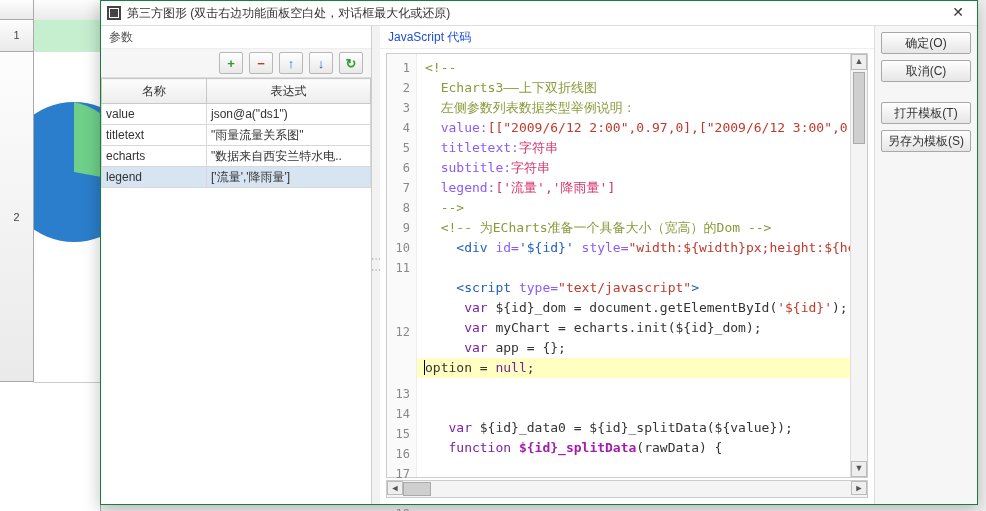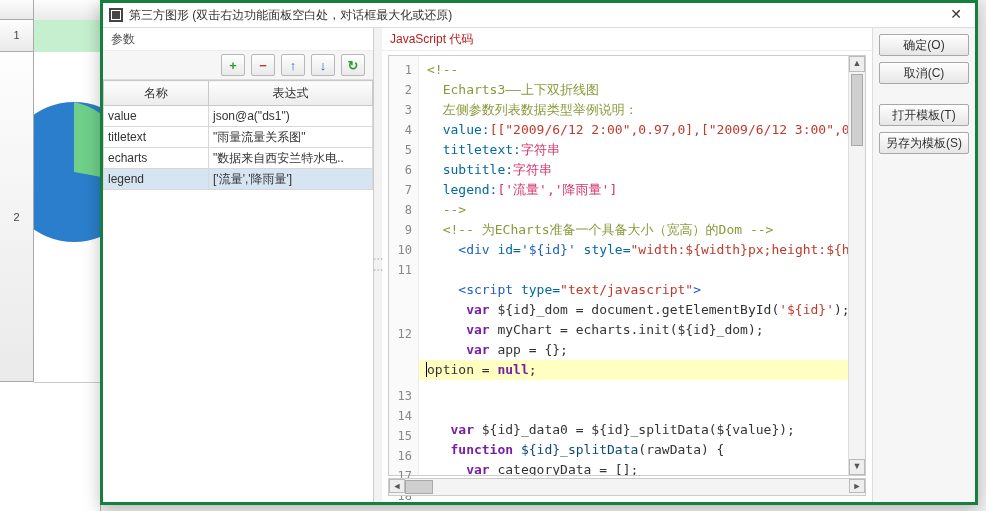--- a/index.html
+++ b/index.html
@@ -11,21 +11,21 @@
   .sheet .rowhdr.r0{top:0;height:20px}
   .sheet .rowhdr.r1{top:20px;height:32px;line-height:30px}
   .sheet .rowhdr.r2{top:52px;height:330px;line-height:330px}
   .sheet .cell{position:absolute;left:34px;right:0;border-bottom:1px solid #ccc;background:#fff}
   .sheet .cell.c0{top:0;height:20px;background:linear-gradient(#fdfdfd,#eaeaea)}
   .sheet .cell.c1{top:20px;height:32px;background:#c6efd0}
   .sheet .cell.c2{top:52px;height:330px;background:#fff;overflow:hidden}
   .sheet .cell.c2 svg{position:absolute;left:-20px;top:40px}
 
   
-  .dlg{position:absolute;left:100px;top:0;right:8px;bottom:6px;background:#fff;border:3px solid #15803d;box-shadow:0 4px 16px rgba(0,0,0,.25);display:flex;flex-direction:column}
+  .dlg{position:absolute;left:100px;top:0;right:8px;bottom:6px;background:#fff;border:1px solid #15803d;box-shadow:0 4px 16px rgba(0,0,0,.25);display:flex;flex-direction:column}
   .titlebar{height:24px;display:flex;align-items:center;padding:0 6px;border-bottom:1px solid #ddd;background:#fff}
   .titlebar .ticon{width:14px;height:14px;background:#444;margin-right:6px;position:relative}
   .titlebar .ticon:before{content:"";position:absolute;inset:2px;border:1px solid #fff}
   .titlebar .title{font-size:12px;color:#333}
   .titlebar .spacer{flex:1}
   .titlebar .close{width:26px;height:18px;text-align:center;font-size:14px;line-height:16px;cursor:pointer;color:#333}
 
   .body{flex:1;display:flex;min-height:0}
 
   
@@ -44,40 +44,40 @@
   .paramtbl th{background:linear-gradient(#fdfdfd,#ececec);border:1px solid #c8c8c8;height:22px;font-weight:normal;color:#333;font-size:12px}
   .paramtbl td{border:1px solid #d8d8d8;height:20px;padding:0 4px;font-size:12px;color:#333;white-space:nowrap;overflow:hidden;text-overflow:ellipsis}
   .paramtbl tr.sel td{background:#d7e4f2}
   .paramtbl col.name{width:105px}
 
   
   .splitter{width:8px;background:#f2f2f2;display:flex;align-items:center;justify-content:center;color:#999;font-size:10px;letter-spacing:1px;writing-mode:vertical-rl;cursor:col-resize}
 
   
   .right{flex:1;display:flex;flex-direction:column;min-width:0}
-  .right .secthdr{height:22px;line-height:22px;padding:0 8px;color:#b91c1c;background:#fff;border-bottom:1px solid #eee}
+  .right .secthdr{height:22px;line-height:22px;padding:0 8px;color:#1d4ed8;background:#fff;border-bottom:1px solid #eee}
   .editor{flex:1;display:flex;border:1px solid #ccc;margin:4px 6px 2px 6px;min-height:0;position:relative;background:#fff}
   .gutter{width:30px;background:#fafafa;border-right:1px solid #eee;text-align:right;padding:4px 6px 4px 0;box-sizing:border-box;color:#888;font-family:Consolas,monospace;font-size:12px;line-height:20px}
   .code{flex:1;padding:4px 0 4px 8px;font-family:Consolas,monospace;font-size:13px;line-height:20px;overflow:hidden;white-space:pre;position:relative}
   .code .line{height:20px}
   .code .hl{background:#ffffc2;display:block;margin-left:-8px;padding-left:8px}
   .code .cursor{border-left:1px solid #000;margin-left:-1px;animation:blink 1s step-end infinite}
   @keyframes blink{50%{border-color:transparent}}
 
   
   .cmt{color:#8a9a3b}
   .str{color:#c0392b}
   .strblue{color:#1e5fbf}
   .num{color:#c0392b}
-  .kw{color:#7a1fa2;font-weight:bold}
+  .kw{color:#7a1fa2;font-weight:normal}
   .tag{color:#1e5fbf}
-  .id{color:#0369a1}
+  .id{color:#8b5cf6}
   .pink{color:#d6336c}
   .pinkq{color:#d6336c}
-  .fn{color:#0c4a6e;font-weight:normal}
+  .fn{color:#a21caf;font-weight:bold}
 
   .hscroll{height:16px;margin:0 6px 6px 6px;border:1px solid #ccc;background:#f4f4f4;position:relative}
   .hscroll .thumb{position:absolute;left:16px;top:1px;height:12px;width:26px;background:#cfcfcf;border:1px solid #aaa}
   .hscroll .arrow{position:absolute;top:0;width:16px;height:14px;background:#eee;border:1px solid #bbb;box-sizing:border-box;text-align:center;font-size:9px;line-height:12px;color:#555}
   .hscroll .arrow.l{left:0}
   .hscroll .arrow.r{right:0}
 
   
   .btncol{width:90px;background:#f6f6f6;border-left:1px solid #ddd;padding:6px;display:flex;flex-direction:column;gap:6px}
   .btncol button{height:22px;border:1px solid #a8a8a8;border-radius:2px;background:linear-gradient(#fefefe,#e6e6e6);font-size:12px;color:#333;cursor:pointer;white-space:nowrap;padding:0}
@@ -200,21 +200,20 @@
 </span><span class="line">
 </span><span class="line">    <span class="tag">&lt;script</span> <span class="id">type=</span><span class="str">"text/javascript"</span><span class="tag">&gt;</span>
 </span><span class="line">     <span class="kw">var</span> ${id}_dom = document.getElementById(<span class="str">'${id}'</span>);
 </span><span class="line">     <span class="kw">var</span> myChart = echarts.init(${id}_dom);
 </span><span class="line">     <span class="kw">var</span> app = {};
 </span><span class="line hl"><span class="cursor"></span>option = <span class="kw">null</span>;
 </span><span class="line">
 </span><span class="line">
 </span><span class="line">   <span class="kw">var</span> ${id}_data0 = ${id}_splitData(${value});
 </span><span class="line">   <span class="kw">function</span> <span class="fn">${id}_splitData</span>(rawData) {
-</span><span class="line">     <span class="kw">var</span> categoryData = [];
 </span></div>
           <div class="vscroll">
             <div class="arrow">▲</div>
             <div class="thumb"></div>
             <div class="arrow" style="position:absolute;bottom:0;left:0;right:0">▼</div>
           </div>
         </div>
         <div class="hscroll">
           <div class="arrow l">◄</div>
           <div class="thumb"></div>

